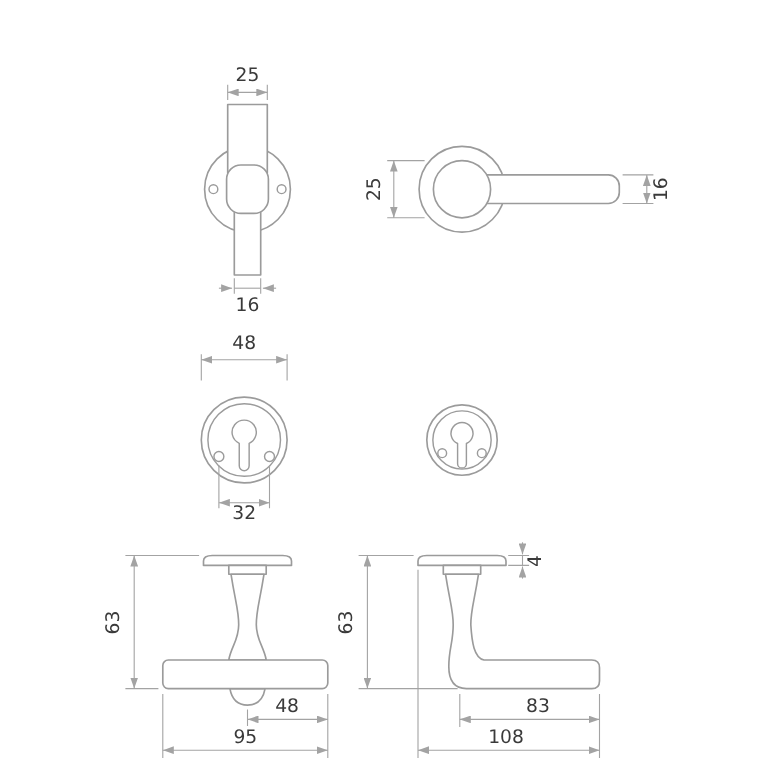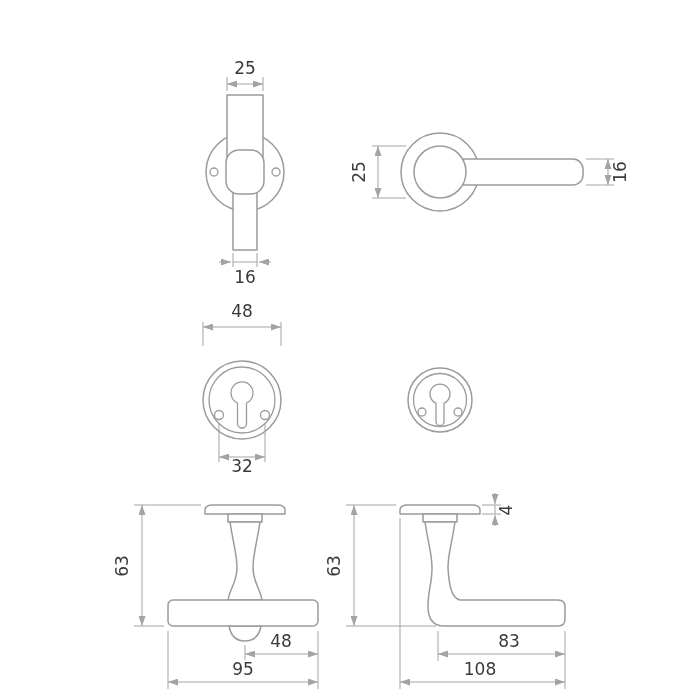--- a/index.html
+++ b/index.html
@@ -2,21 +2,21 @@
 <html style="--part-line: #9b9b9b; --dim-line: #a3a3a3; --label-text: #3a3a3a; --bg: #ffffff;"><head>
 <meta charset="utf-8">
 <style>
   :root{
     --part-line:#9b9b9b;
     --dim-line:#a3a3a3;
     --label-text:#3a3a3a;
     --bg:#ffffff;
   }
   html,body{margin:0;padding:0;background:var(--bg);}
-  .stage{width:560px;height:700px;position:relative;background:var(--bg);margin-left:20px;}
+  .stage{width:560px;height:700px;position:relative;background:var(--bg);}
   svg{display:block;}
   .part{fill:#ffffff;stroke:var(--part-line);stroke-width:1.5;stroke-linejoin:round;}
   .part-thin{fill:#ffffff;stroke:var(--part-line);stroke-width:1.3;stroke-linejoin:round;}
   .dim{stroke:var(--dim-line);stroke-width:1;fill:none;}
   .ext{stroke:var(--dim-line);stroke-width:1;fill:none;}
   .arrowhead{fill:var(--dim-line);}
   .dim-text{fill:var(--label-text);font-family:"DejaVu Sans","Liberation Sans",sans-serif;font-size:17px;text-anchor:middle;}
 </style>
 </head>
 <body>

